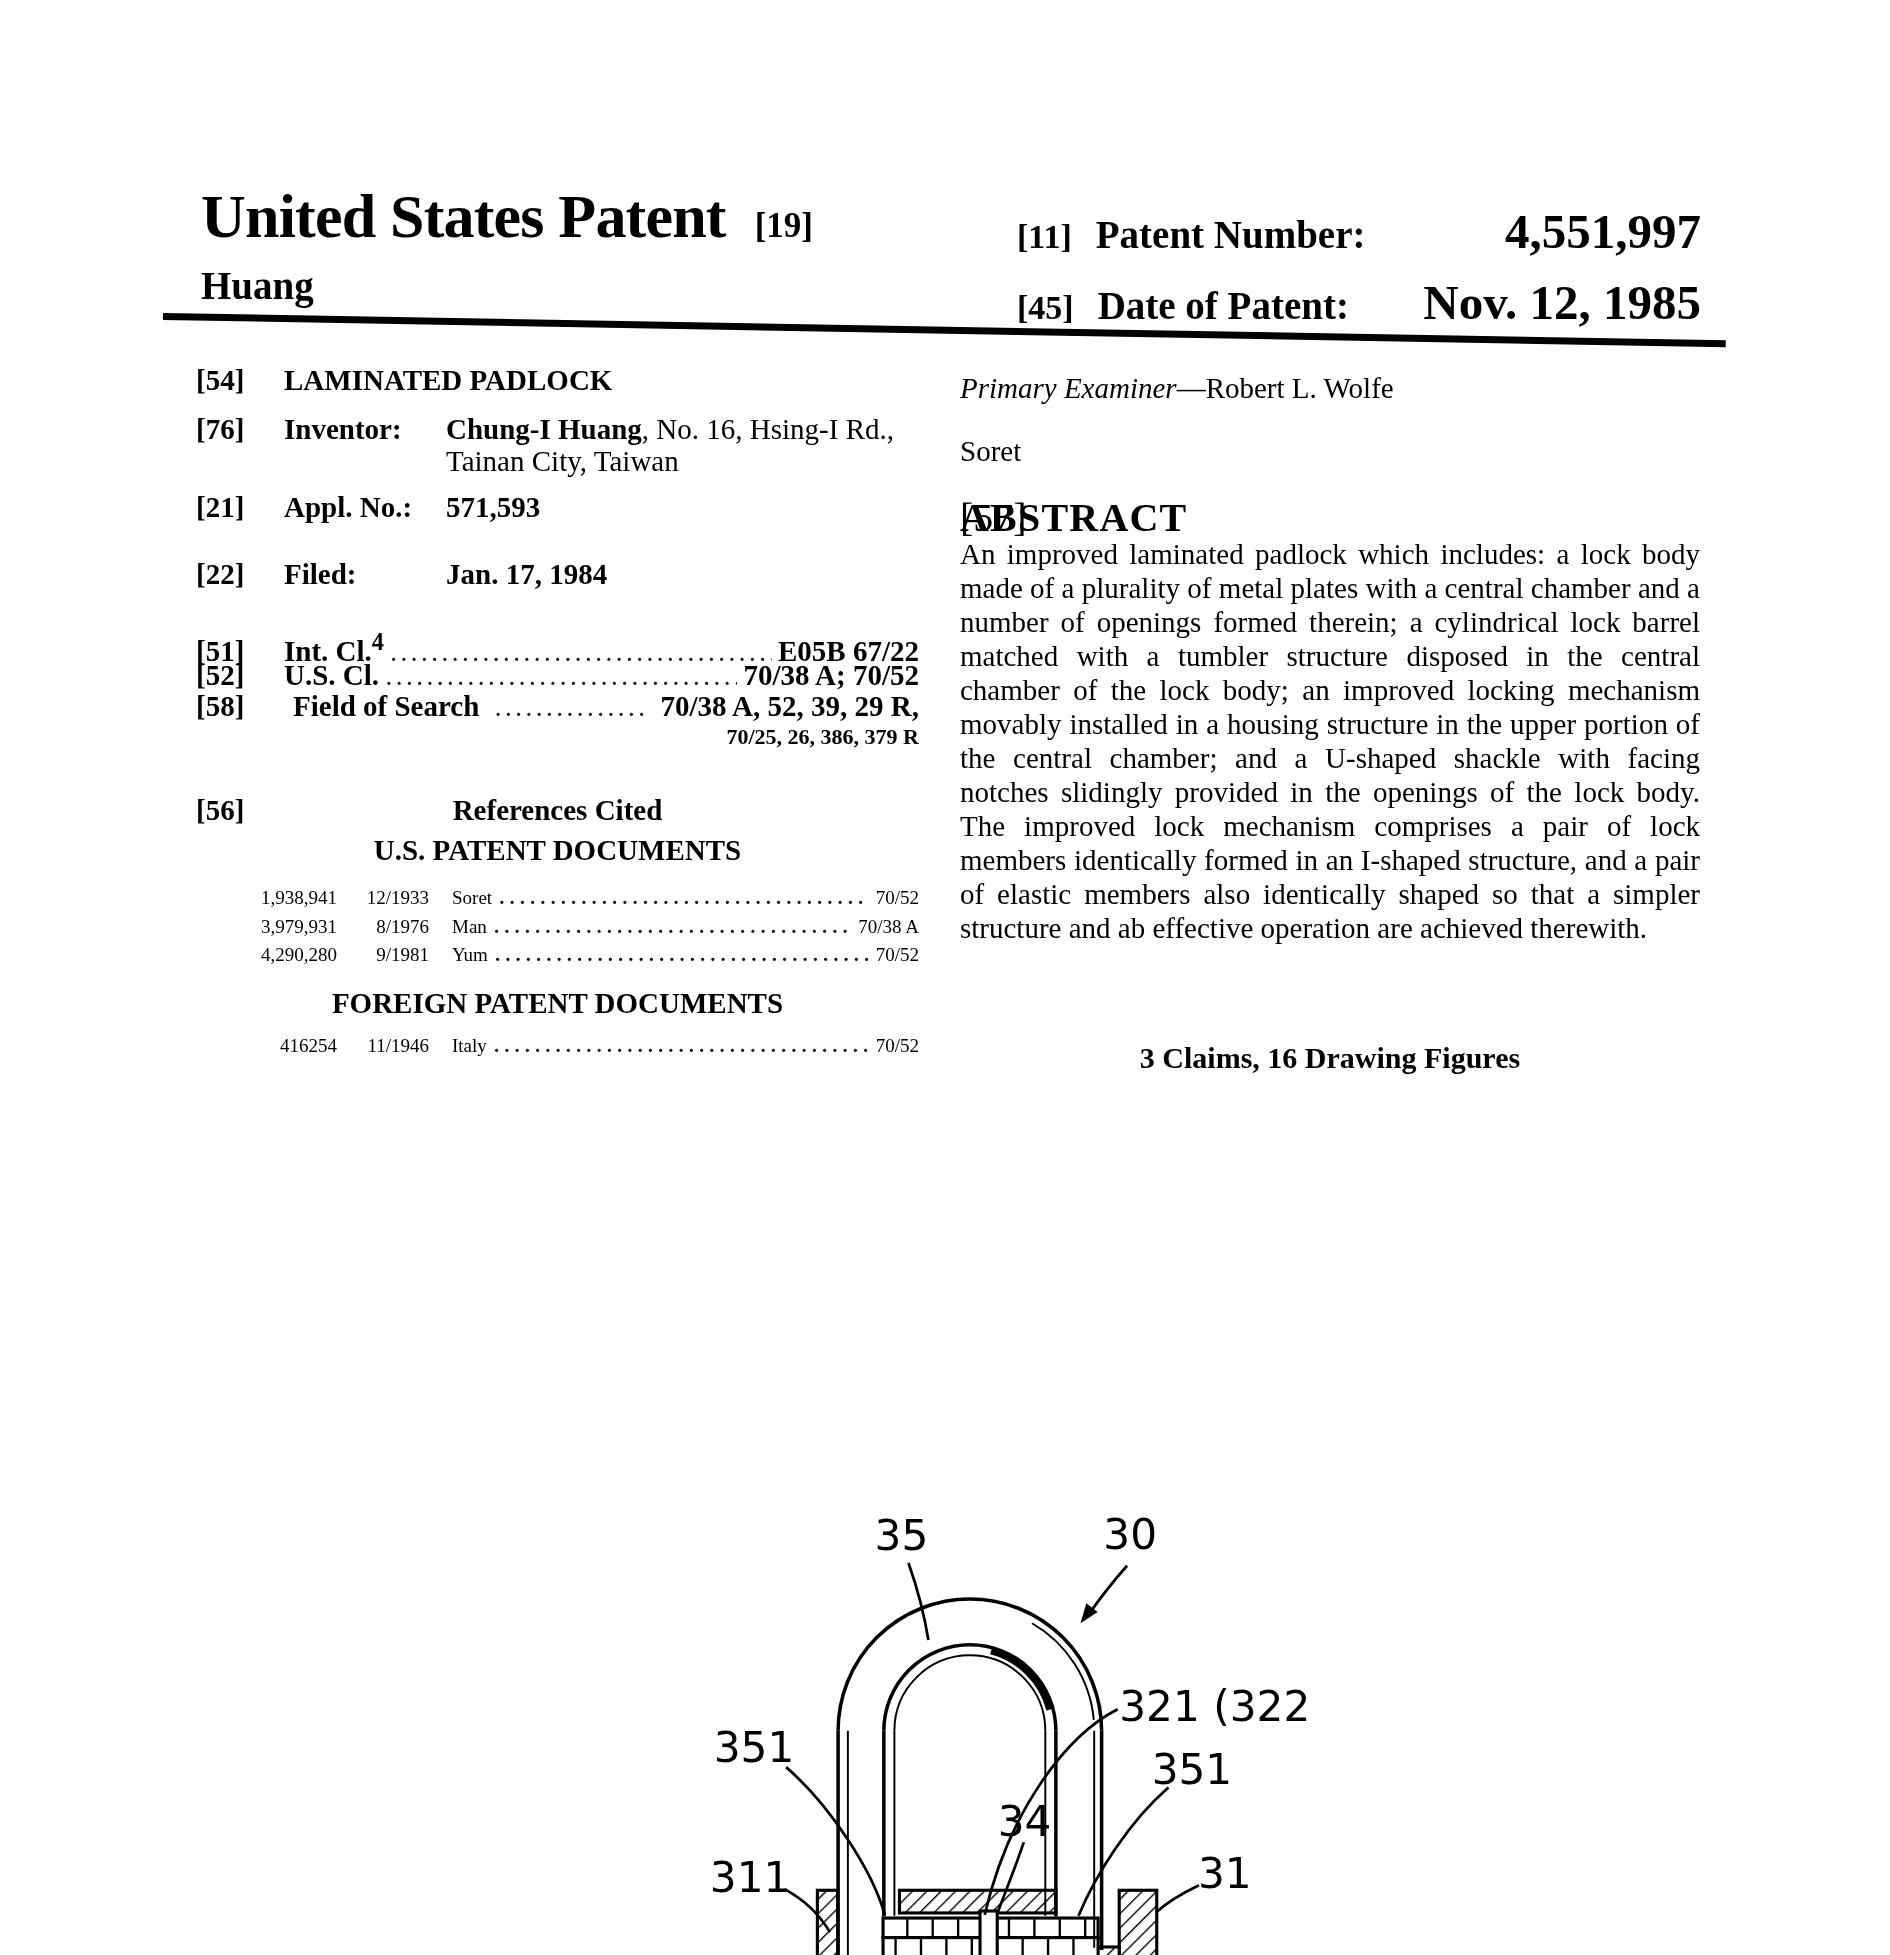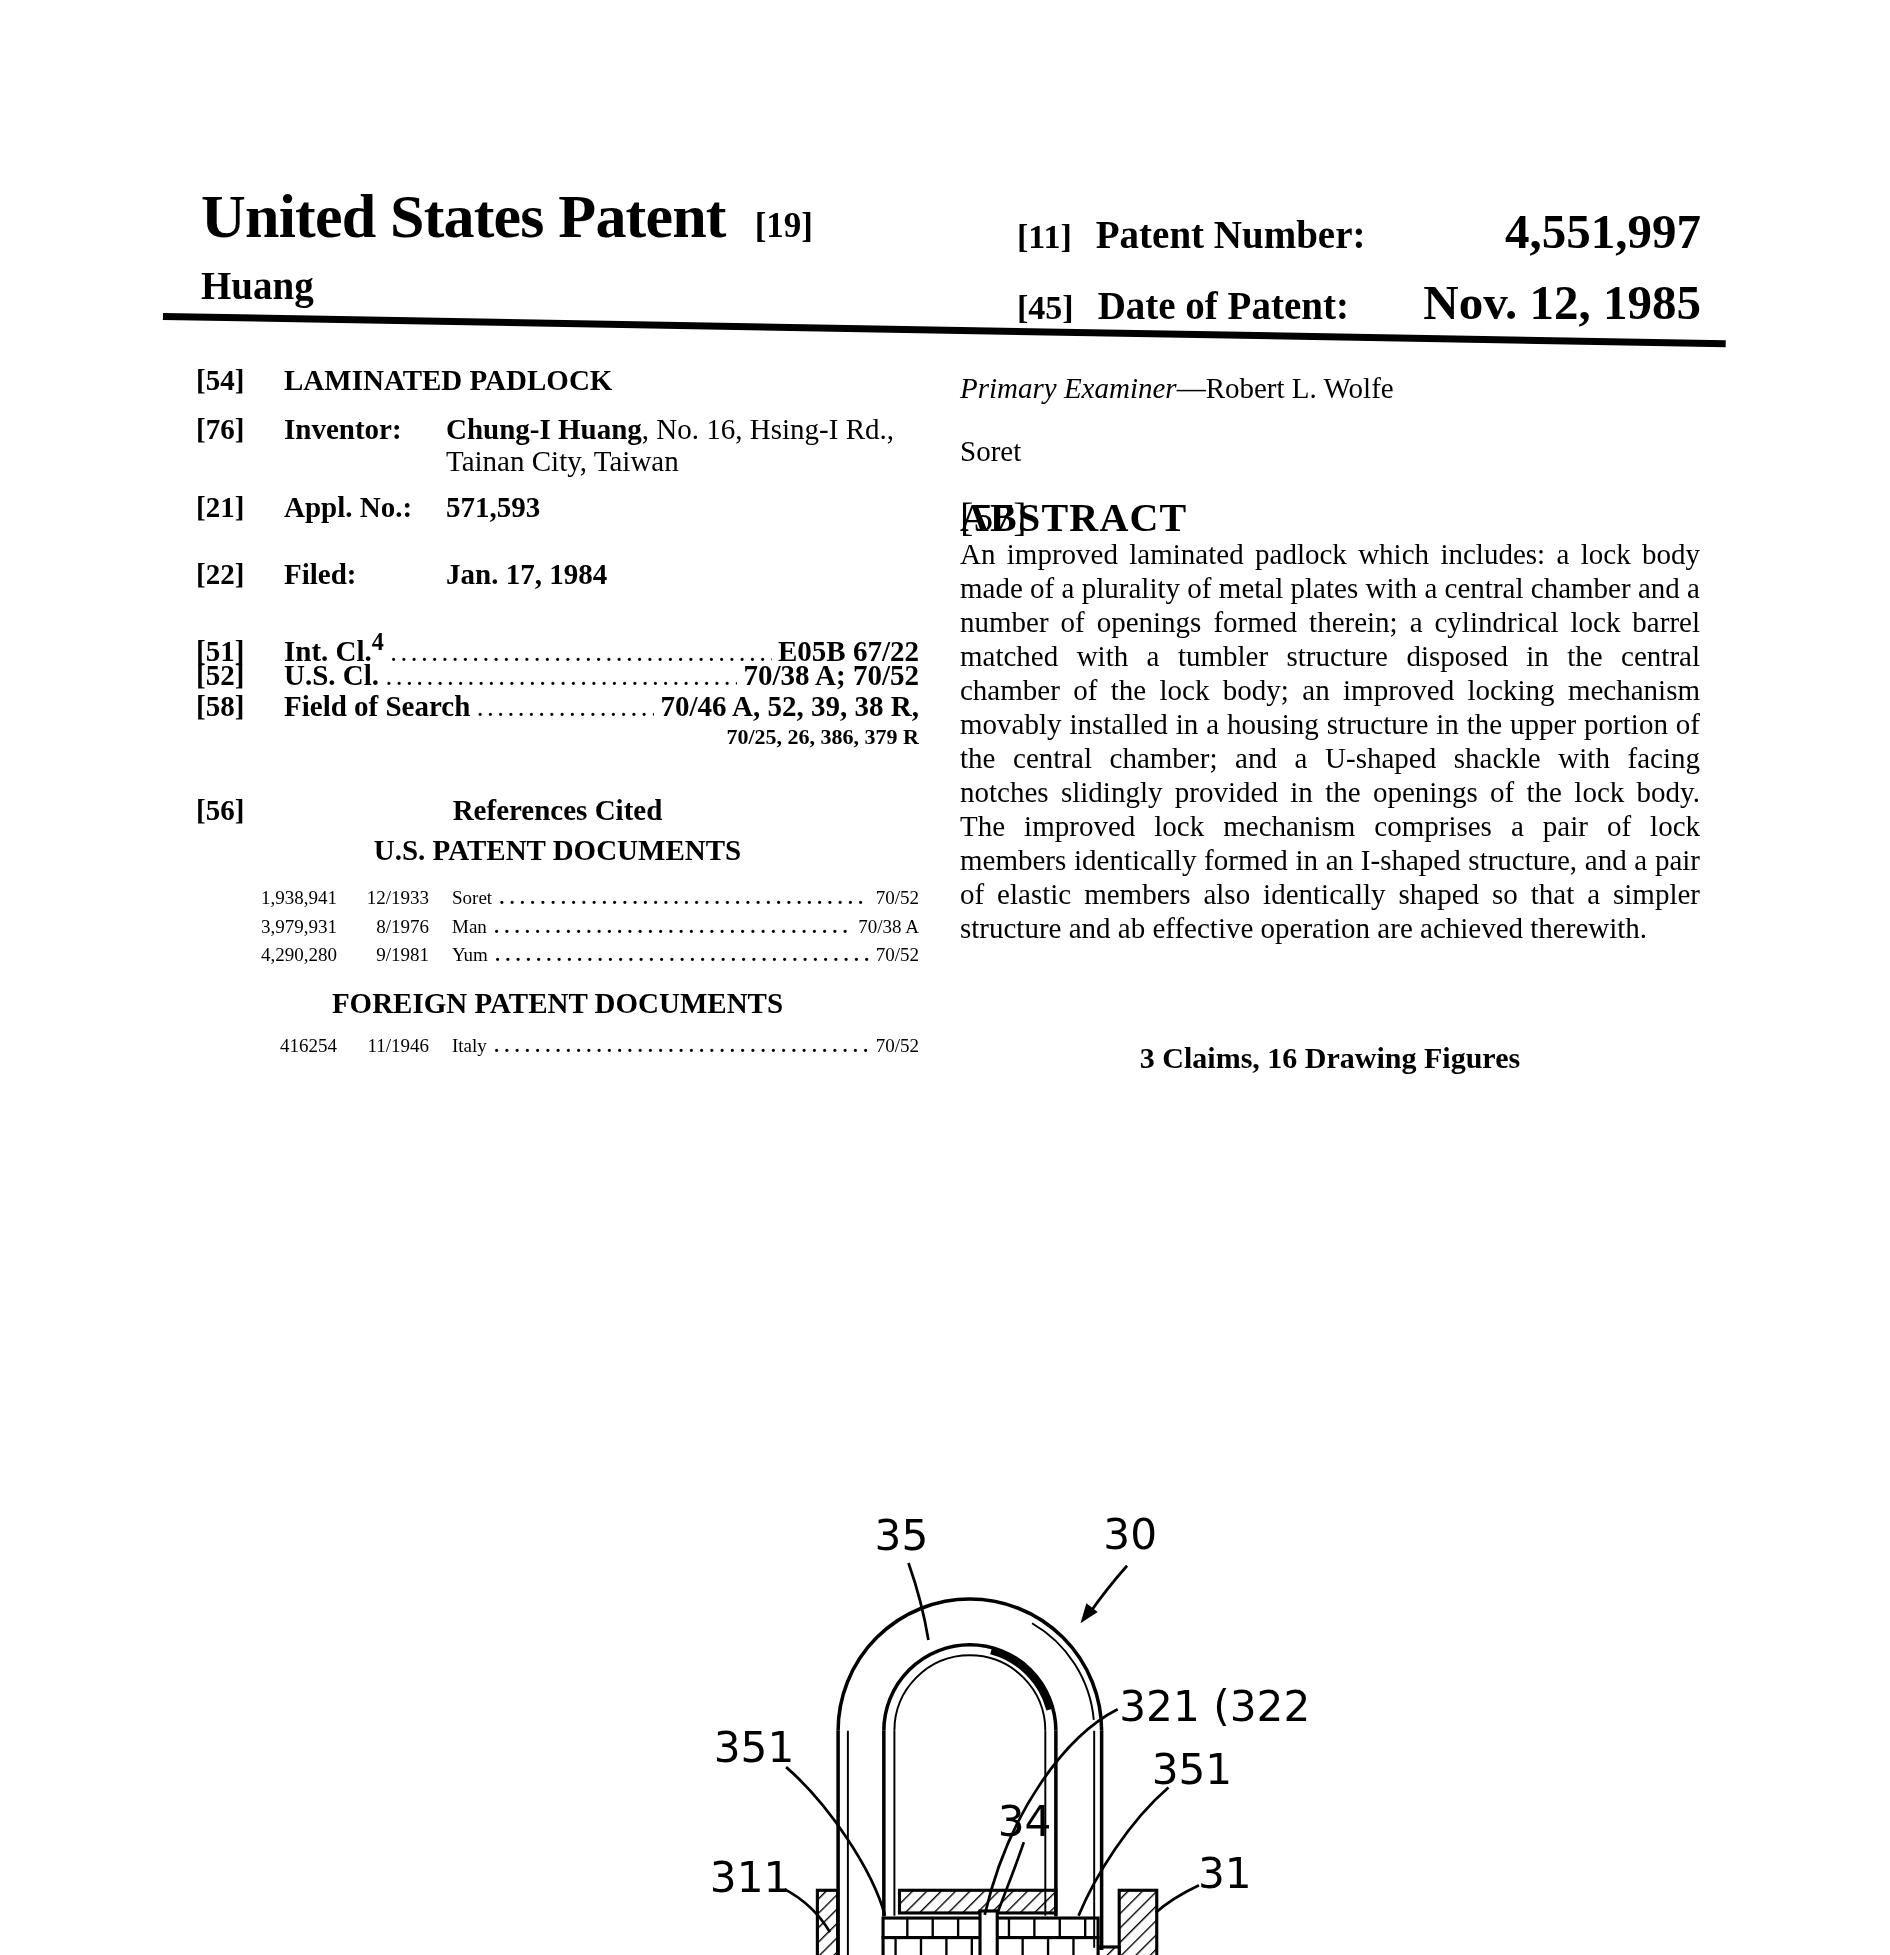--- a/index.html
+++ b/index.html
@@ -107,25 +107,25 @@
     <span class="b">E05B 67/22</span>
   </div>
 
   <div class="lrow" style="top:659px;">
     <span class="code">[52]</span>
     <span class="b">U.S. Cl.</span>
     <span class="dots"></span>
     <span class="b">70/38 A; 70/52</span>
   </div>
 
-  <div class="lrow" style="top:690px;">
+  <div class="lrow" style="top:690px;gap:9px;">
     <span class="code">[58]</span>
     <span class="b">Field of Search</span>
     <span class="dots"></span>
-    <span class="b">70/46 A, 52, 39, 38 R,</span>
+    <span class="b">70/38 A, 52, 39, 29 R,</span>
   </div>
   <div class="rightline" style="top:724px;">70/25, 26, 386, 379 R</div>
 
   <div class="center-h" style="top:794px;">
     <span class="code">[56]</span>
     <span>References Cited</span>
   </div>
   <div class="center-h" style="top:834px;">U.S. PATENT DOCUMENTS</div>
 
   <div class="refrow" style="top:880px;">

